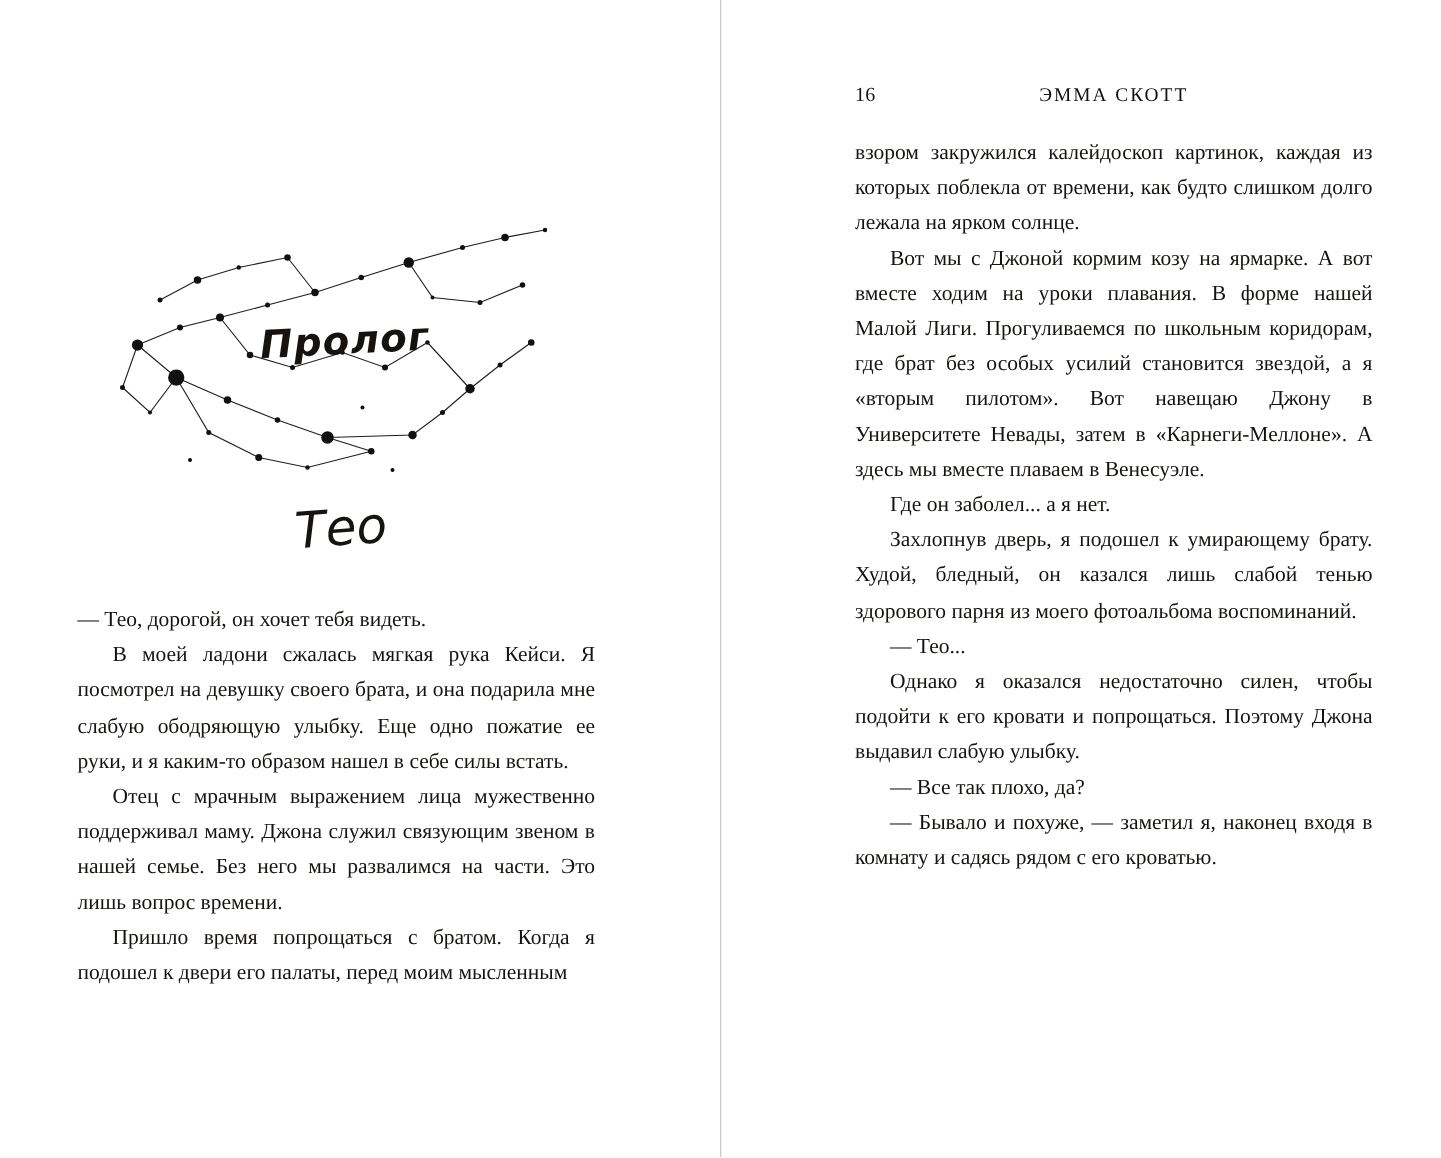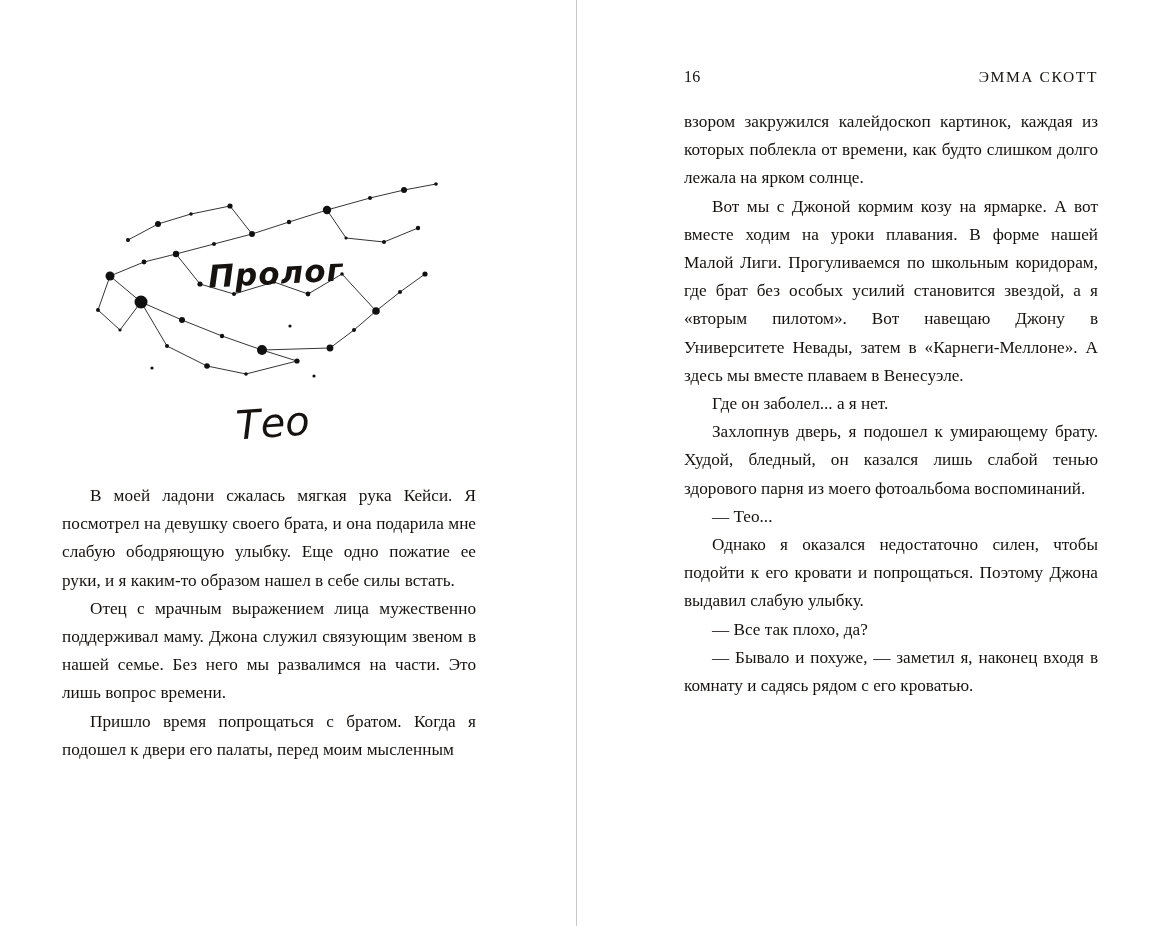--- a/index.html
+++ b/index.html
@@ -94,21 +94,21 @@
     top: 68px;
     font-size: 16px;
     color: #15120f;
     letter-spacing: 0.2px;
   }
   .running-head {
     position: absolute;
     left: 684px;
     top: 68px;
     width: 414px;
-    text-align: right;
+    text-align: center;
     font-family: "Liberation Serif", serif;
     font-size: 15.5px;
     letter-spacing: 1.6px;
     color: #15120f;
     text-transform: uppercase;
   }
 </style>
 </head>
 <body>
 
@@ -170,20 +170,21 @@
         <path d="M57 132 L83 176 L123 196 L162 204 L213 191"></path>
         <path d="M243 40 L262 68 L300 72 L334 58"></path>
         <path d="M26 106 L14 140 L36 160 L57 132"></path>
       </g>
     </svg>
 
     <div class="chapter-word">Пролог</div>
     <div class="narrator-name">Тео</div>
 
     <div class="body-left">
+      <p class="para noindent">— Тео, дорогой, он хочет тебя видеть.</p>
       <p class="para">В моей ладони сжалась мягкая рука Кейси. Я посмотрел на девушку своего брата, и она подарила мне слабую ободряющую улыбку. Еще одно пожатие ее руки, и я каким-то образом нашел в себе силы встать.</p>
       <p class="para">Отец с мрачным выражением лица мужественно поддерживал маму. Джона служил связующим звеном в нашей семье. Без него мы развалимся на части. Это лишь вопрос времени.</p>
       <p class="para">Пришло время попрощаться с братом. Когда я подошел к двери его палаты, перед моим мысленным</p>
     </div>
   </div>
 
   <div class="leaf leaf-right"></div>
 
   <div class="folio">16</div>
   <div class="running-head">ЭММА СКОТТ</div>

